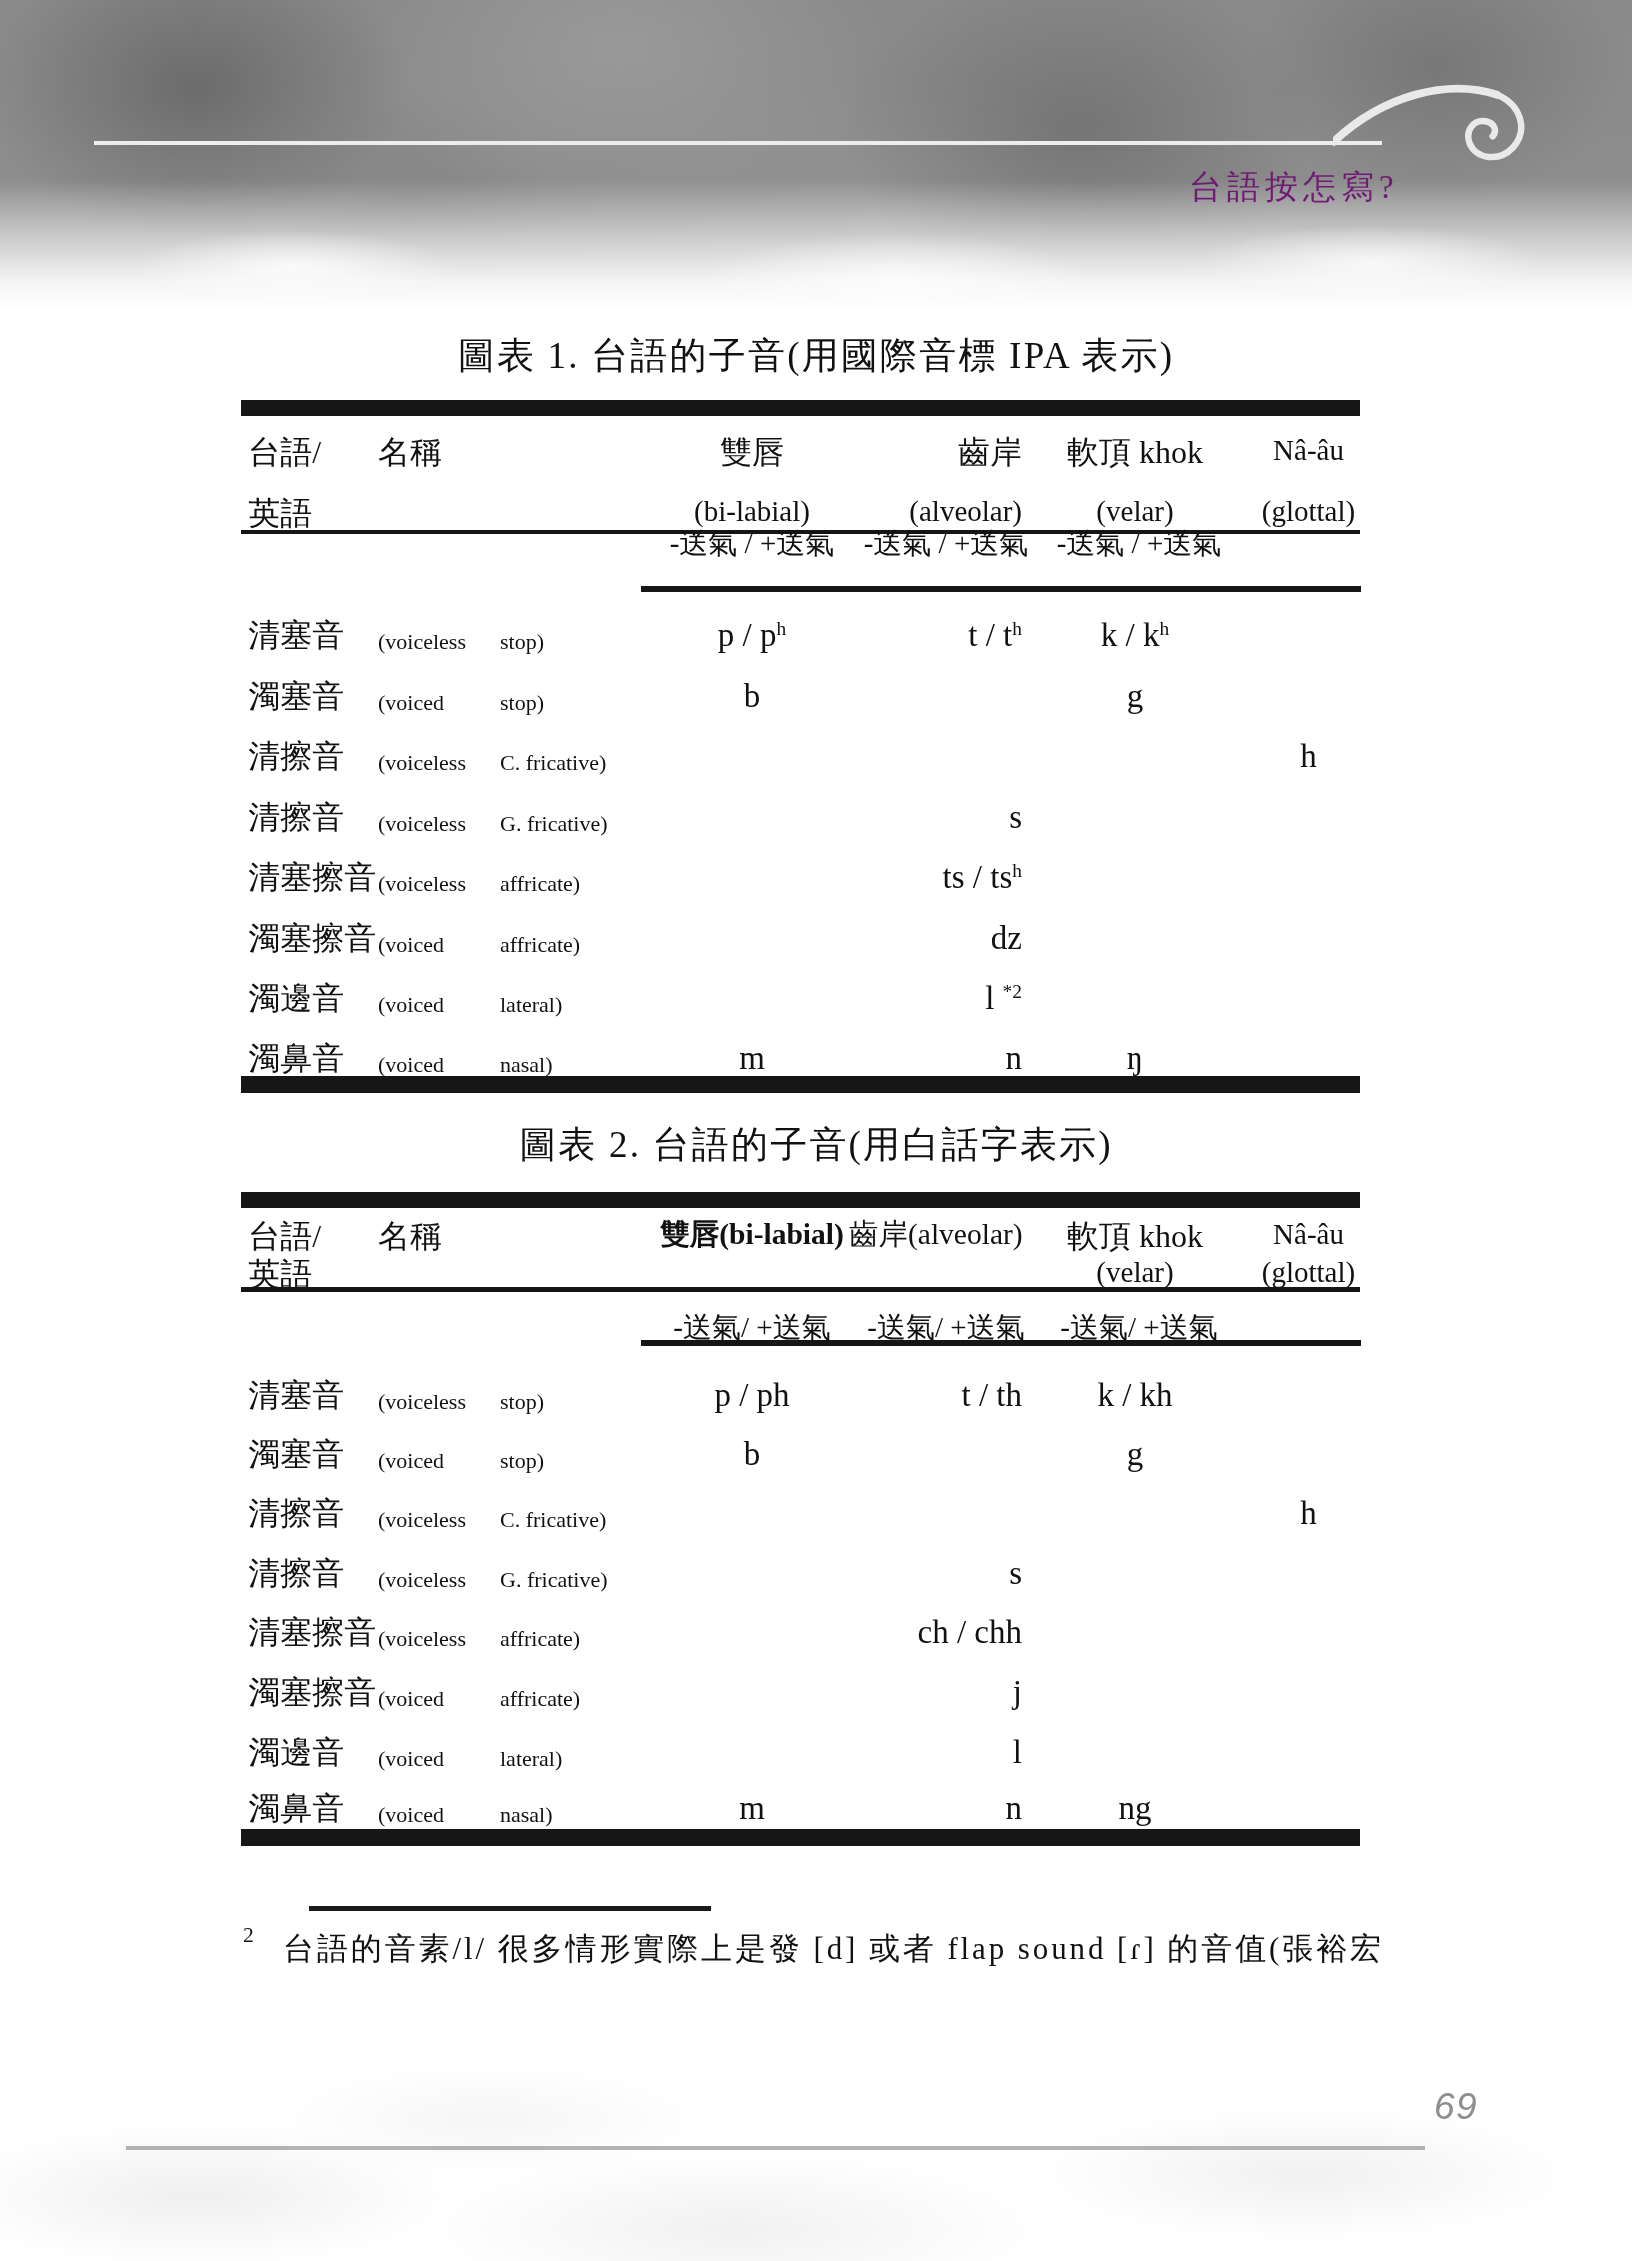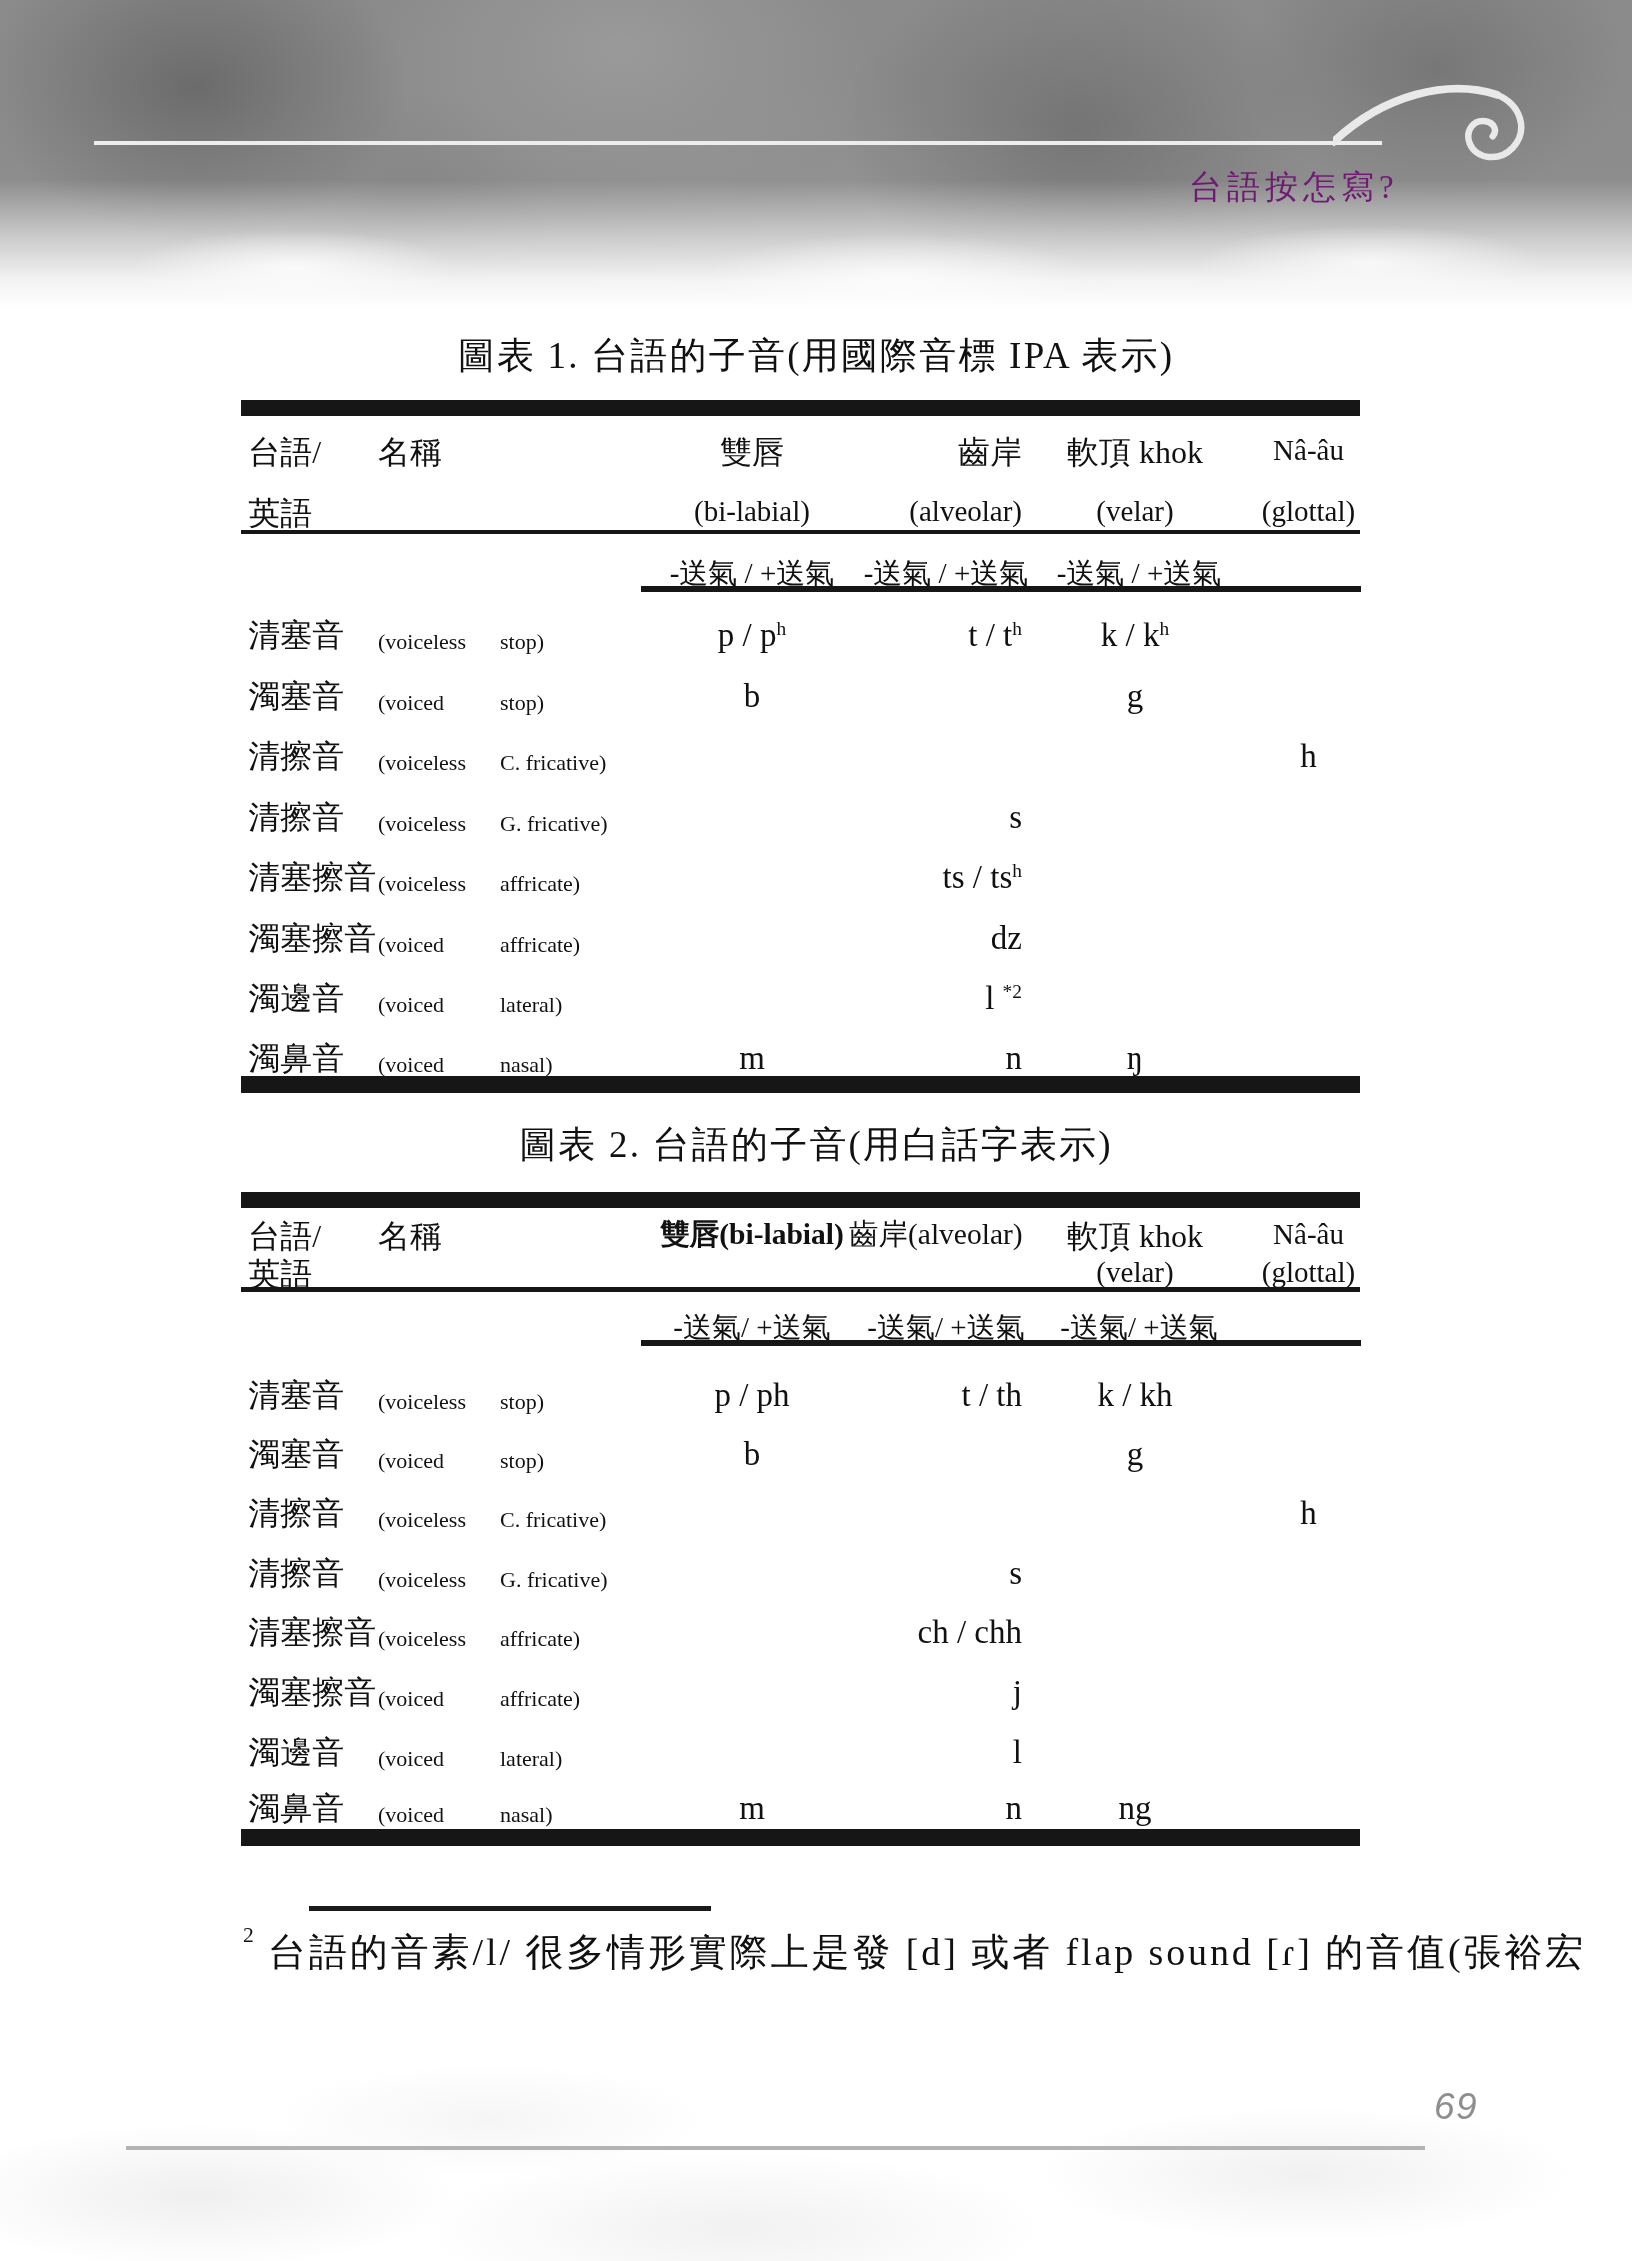--- a/index.html
+++ b/index.html
@@ -57,21 +57,21 @@
   .c-al2{left:608px;width:194px;text-align:left;font-size:29.5px;}
   .hen{font-size:29px;}
   .phon{font-size:33px;}
   .phon sup{font-size:19.4px;position:relative;top:-11.5px;vertical-align:baseline;}
   .asp{position:absolute;top:0;text-align:center;font-size:29px;white-space:nowrap;}
   .asp1{left:414px;width:194px;} .asp2{left:608px;width:194px;} .asp3{left:801px;width:194px;}
 
   
   .fn-sep{position:absolute;top:1906px;left:309px;width:402px;height:5px;background:#1a1a1a;}
   .fn-marker{position:absolute;top:1923px;left:243px;font-size:21.6px;}
-  .fn{position:absolute;top:1933px;left:268px;width:1123px;font-size:38px;line-height:1;}
+  .fn{position:absolute;top:1933px;left:283px;width:1123px;font-size:31px;line-height:1;}
   .fn-line1{letter-spacing:2.9px;white-space:nowrap;}
   .fn-line2{margin-top:16px;letter-spacing:0.7px;white-space:nowrap;}
 
   
   .footer-tex{position:absolute;top:2044px;left:0;width:1632px;height:217px;
     background:
       radial-gradient(ellipse 360px 101px at 12% 70%, rgba(210,210,210,.35), transparent 72%),
       radial-gradient(ellipse 432px 108px at 45% 85%, rgba(220,220,220,.40), transparent 72%),
       radial-gradient(ellipse 374px 94px at 80% 60%, rgba(214,214,214,.35), transparent 72%),
       radial-gradient(ellipse 302px 79px at 30% 35%, rgba(228,228,228,.35), transparent 72%);}
@@ -107,21 +107,21 @@
   </div>
   <div class="trow" style="top:493px">
     <span class="cell c-zh">英語</span>
     <span class="cell c-bi hen">(bi-labial)</span>
     <span class="cell c-al hen">(alveolar)</span>
     <span class="cell c-ve hen">(velar)</span>
     <span class="cell c-gl hen">(glottal)</span>
   </div>
   <div class="bar t1-headsep"></div>
 
-  <div class="trow" style="top:554px">
+  <div class="trow" style="top:524px">
     <span class="asp asp1">-送氣 / +送氣</span>
     <span class="asp asp2">-送氣 / +送氣</span>
     <span class="asp asp3">-送氣 / +送氣</span>
   </div>
   <div class="subrule t1-subrule"></div>
 
   <div class="trow" style="top:615px">
     <span class="cell c-zh">清塞音</span>
     <span class="cell c-en c-en1">(voiceless</span>
     <span class="cell c-en c-en2">stop)</span>

